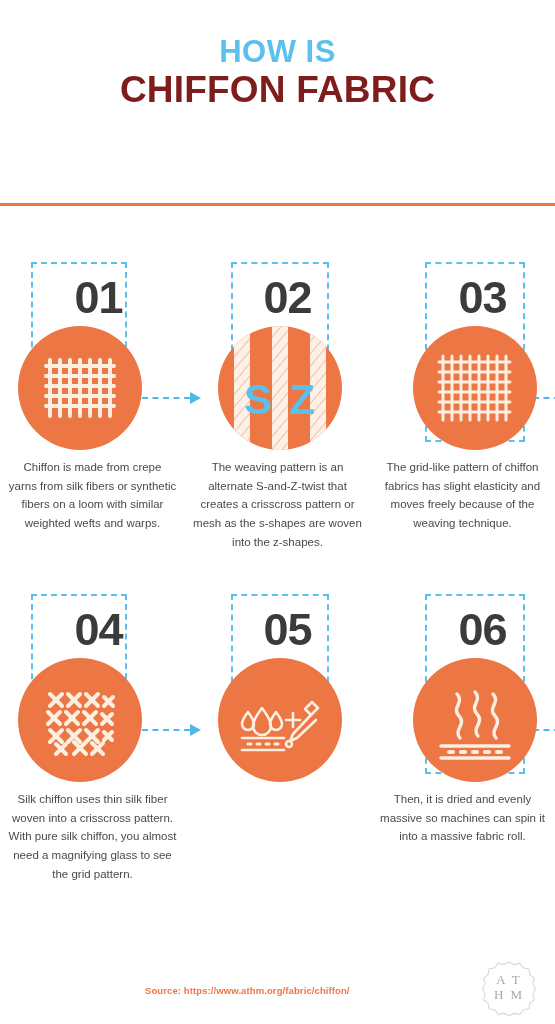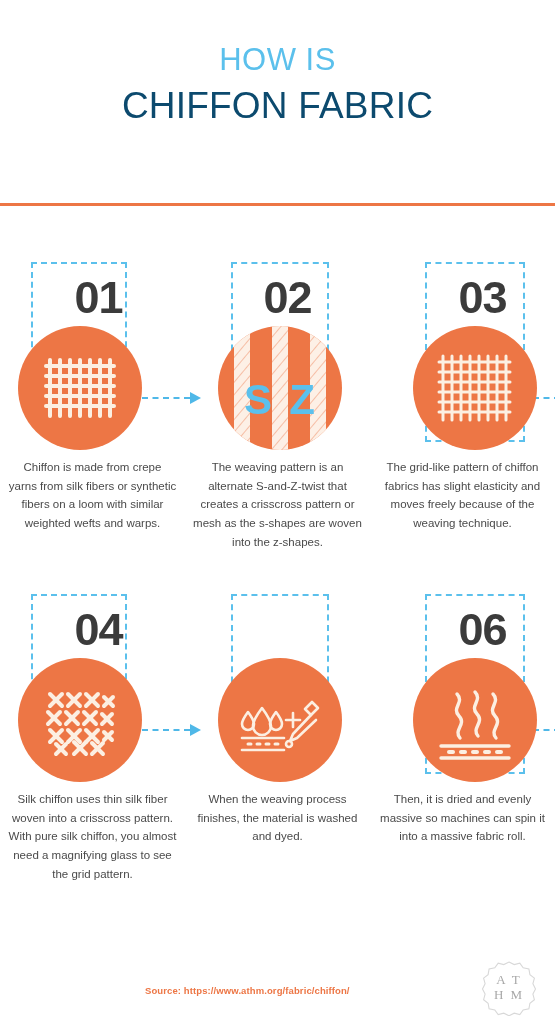--- a/index.html
+++ b/index.html
@@ -24,32 +24,32 @@
 
   
   .header {
     position: absolute;
     left: 0;
     top: 34px;
     width: 555px;
     text-align: center;
   }
   .title-line {
-    font-weight: normal;
+    font-weight: bold;
     letter-spacing: 0.5px;
     line-height: 1.14;
-    margin: 8px;
+    margin: 0;
   }
   .title-l1 {
     font-size: 31px;
     color: #5BC0EC;
   }
   .title-l2 {
     font-size: 37px;
-    color: #0c4a6e;
+    color: #7f1d1d;
     letter-spacing: 0.2px;
   }
   .title-l3 {
     font-size: 31px;
     color: #5BC0EC;
   }
   .header-rule {
     position: absolute;
     left: 0;
     top: 203px;
@@ -383,20 +383,21 @@
             <div class="head"></div>
           </div>
         </div>
         <div class="step-caption">Silk chiffon uses thin silk fiber woven into a crisscross pattern. With pure silk chiffon, you almost need a magnifying glass to see the grid pattern.</div>
       </div>
 
       <div class="step step-5">
         <div class="step-visual">
           <div class="dashed-box"></div>
           <div class="dot"></div>
+          <div class="step-number">05</div>
           <div class="circle">
             <svg width="124" height="124" viewBox="0 0 124 124">
               <g fill="none" stroke="#FCEFE2" stroke-width="2.6" stroke-linecap="round" stroke-linejoin="round">
                 <path d="M30 54 C30 54 24 62 24 66 a6 6 0 0 0 12 0 C36 62 30 54 30 54 Z"></path>
                 <path d="M44 50 C44 50 35 62 35 68 a9 9 0 0 0 18 0 C53 62 44 50 44 50 Z"></path>
                 <path d="M58 54 C58 54 52 62 52 66 a6 6 0 0 0 12 0 C64 62 58 54 58 54 Z"></path>
                 <line x1="68" y1="62" x2="82" y2="62"></line>
                 <line x1="75" y1="55" x2="75" y2="69"></line>
                 <path d="M100 50 l-6 -6 -7 7 6 6 z"></path>
                 <path d="M93 57 L75 76 l-3 7 7 -3 19 -18"></path>
@@ -410,21 +411,20 @@
                   <line x1="57" y1="86" x2="60" y2="86"></line>
                 </g>
               </g>
             </svg>
           </div>
           <div class="arrow arrow-b">
             <div class="line"></div>
 
           </div>
         </div>
-        <div class="step-caption">When the weaving process finishes, the material is washed and dyed.</div>
       </div>
 
       <div class="step step-6">
         <div class="step-visual">
           <div class="dashed-box"></div>
           <div class="dot"></div>
           <div class="step-number">06</div>
           <div class="circle">
             <svg width="124" height="124" viewBox="0 0 124 124">
               <g fill="none" stroke="#FCEFE2" stroke-width="3.4" stroke-linecap="round">

